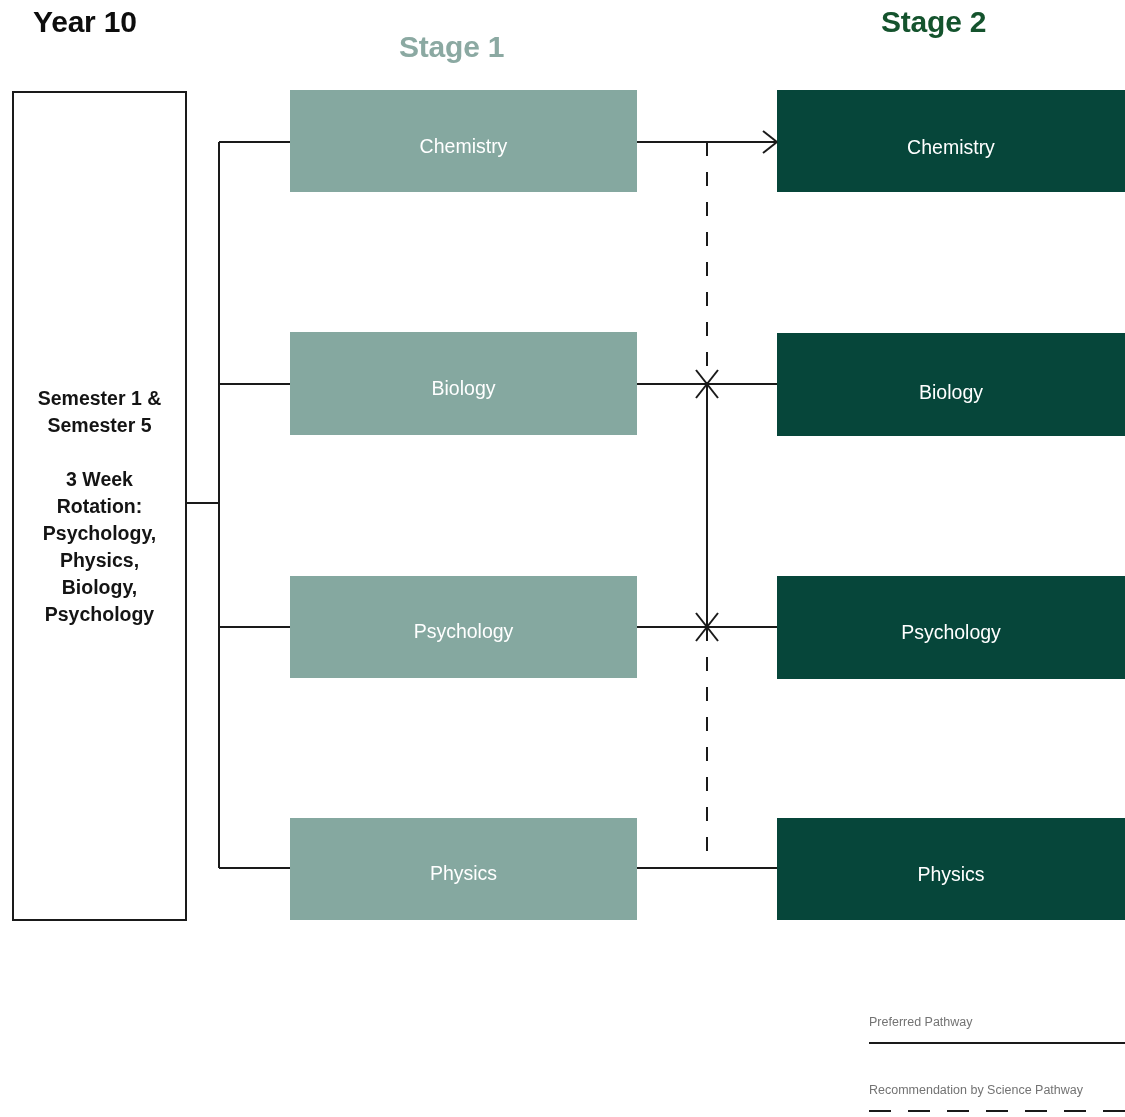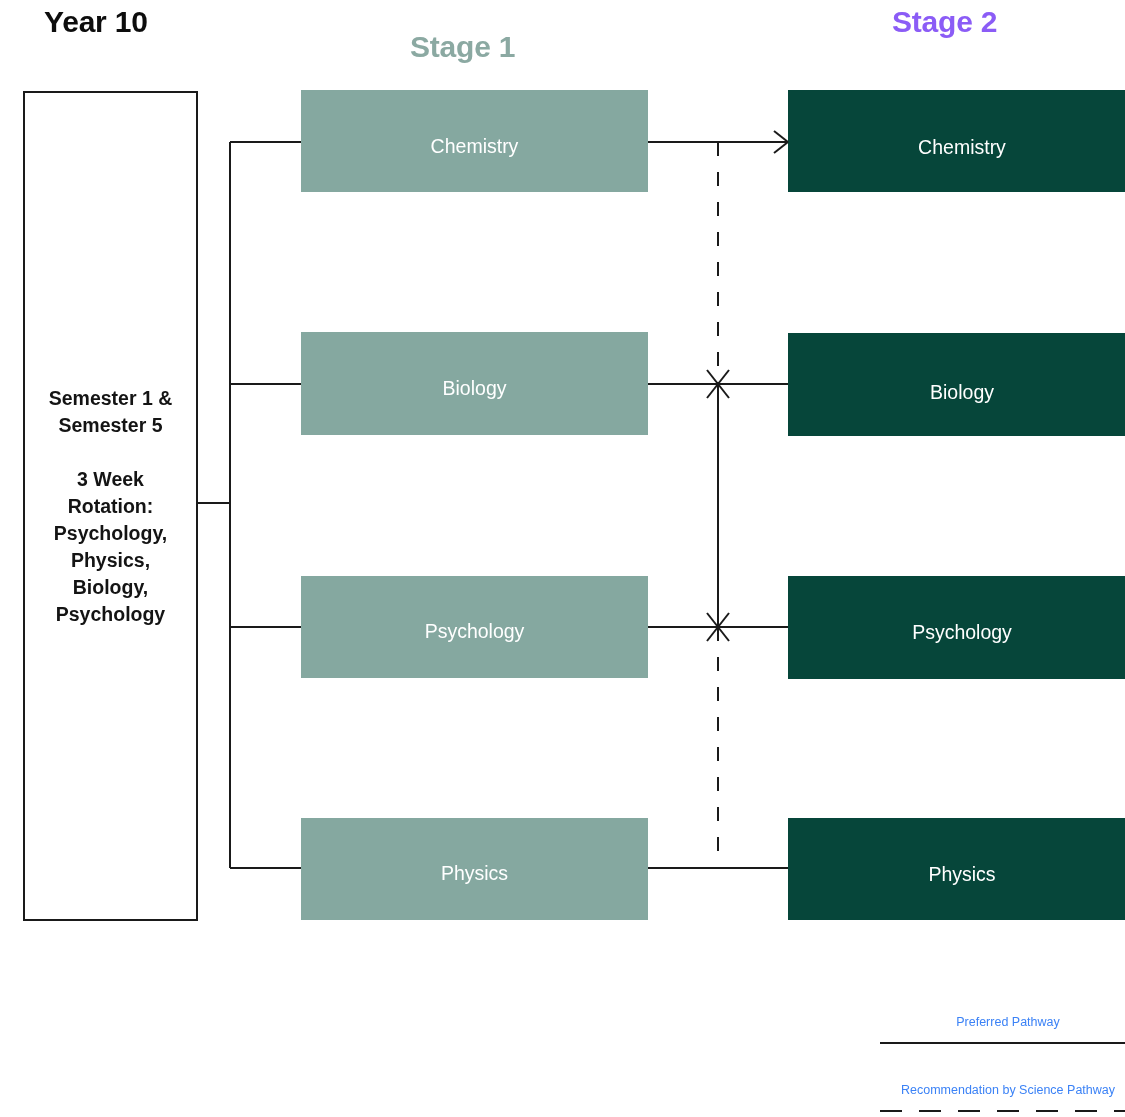--- a/index.html
+++ b/index.html
@@ -9,40 +9,40 @@
   }
   body {
     width: 1125px;
     height: 1117px;
     position: relative;
     font-family: "Liberation Sans", sans-serif;
     overflow: hidden;
   }
   #stage {
     position: absolute;
-    left: 18px; top: 0;
+    left: 7px; top: 0;
     width: 987px;
     height: 1117px;
   }
   svg.diagram {
     position: absolute;
     left: 0; top: 0;
     width: 1125px;
     height: 1117px;
   }
   .hdr {
     position: absolute;
     font-weight: bold;
     font-size: 30px;
     letter-spacing: -0.2px;
     white-space: nowrap;
   }
   #hdr-year10 { left: 26px;  top: 5px;  color: #0d0d0d; }
   #hdr-stage1 { left: 392px; top: 5px;  color: #8ba9a2; margin-top: 25px; }
-  #hdr-stage2 { left: 874px; top: 5px;  color: #8b5cf6; }
+  #hdr-stage2 { left: 874px; top: 5px;  color: #14532d; }
 
   .year10-box {
     position: absolute;
     left: 5px;
     top: 91px;
     width: 175px;
     height: 830px;
     border: 2px solid #1a1a1a;
     box-sizing: border-box;
     background: #ffffff;
@@ -68,23 +68,23 @@
     justify-content: center;
     color: #ffffff;
     font-size: 19.5px;
     line-height: 1;
   }
   .node span { pointer-events: none; }
 
   .legend-label {
     position: absolute;
     font-size: 12.5px;
-    color: #3b82f6;
+    color: #737373;
     white-space: nowrap;
-    text-align: center;
+    text-align: left;
   }
 </style>
 </head>
 <body>
 
 <div id="stage">
 
   <div class="hdr" id="hdr-year10">Year 10</div>
   <div class="hdr" id="hdr-stage1">Stage 1</div>
   <div class="hdr" id="hdr-stage2">Stage 2</div>

